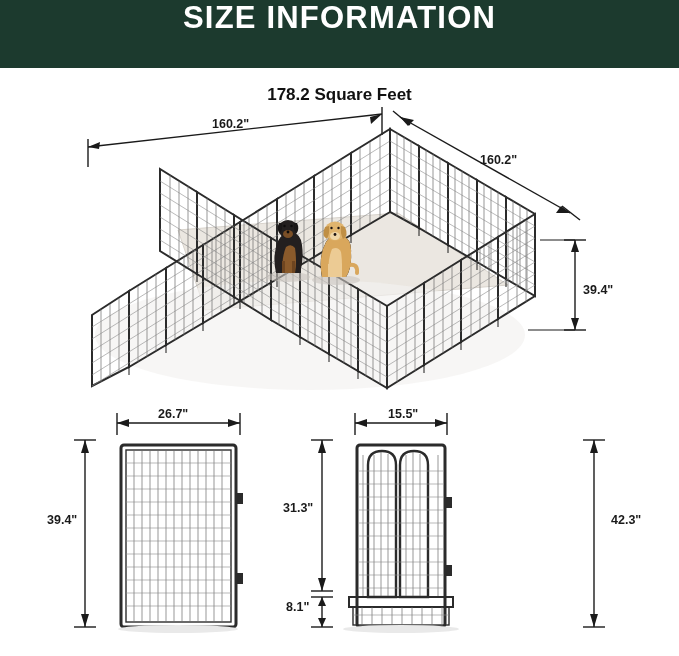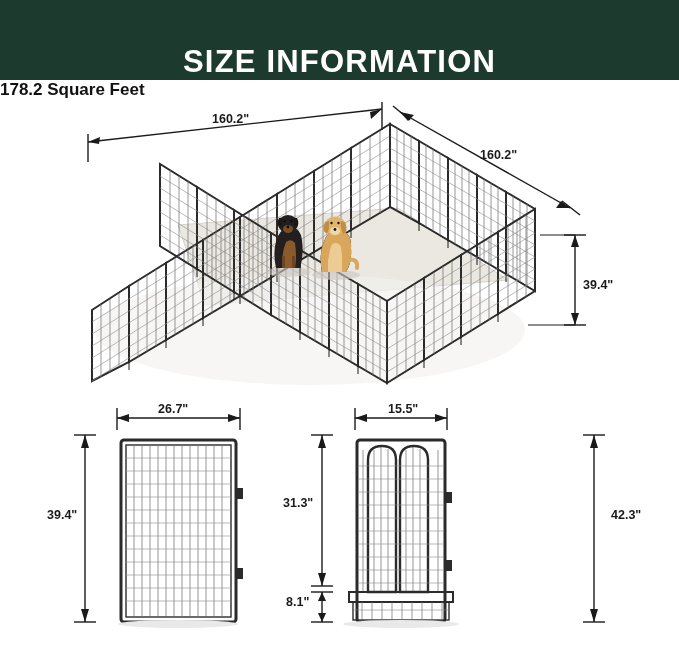--- a/index.html
+++ b/index.html
@@ -10,37 +10,39 @@
     background: #ffffff;
     font-family: "Liberation Sans", sans-serif;
     color: #111111;
     overflow: hidden;
     position: relative;
   }
 
   
   .header {
     width: 679px;
-    height: 80px;
+    height: 68px;
     background: #1c3a2e;
     display: flex;
-    align-items: flex-end;
+    align-items: flex-start;
     justify-content: center;
   }
   .header-title {
     color: #ffffff;
     font-size: 31px;
     font-weight: bold;
     letter-spacing: 1.2px;
   }
 
   
   .subtitle {
+    text-align: center;
     font-size: 17px;
     font-weight: bold;
+    margin-top: 17px;
     color: #111111;
   }
 
   
   .stage { position: relative; width: 679px; }
 
   .dim-label {
     position: absolute;
     font-size: 12.5px;
     font-weight: bold;

